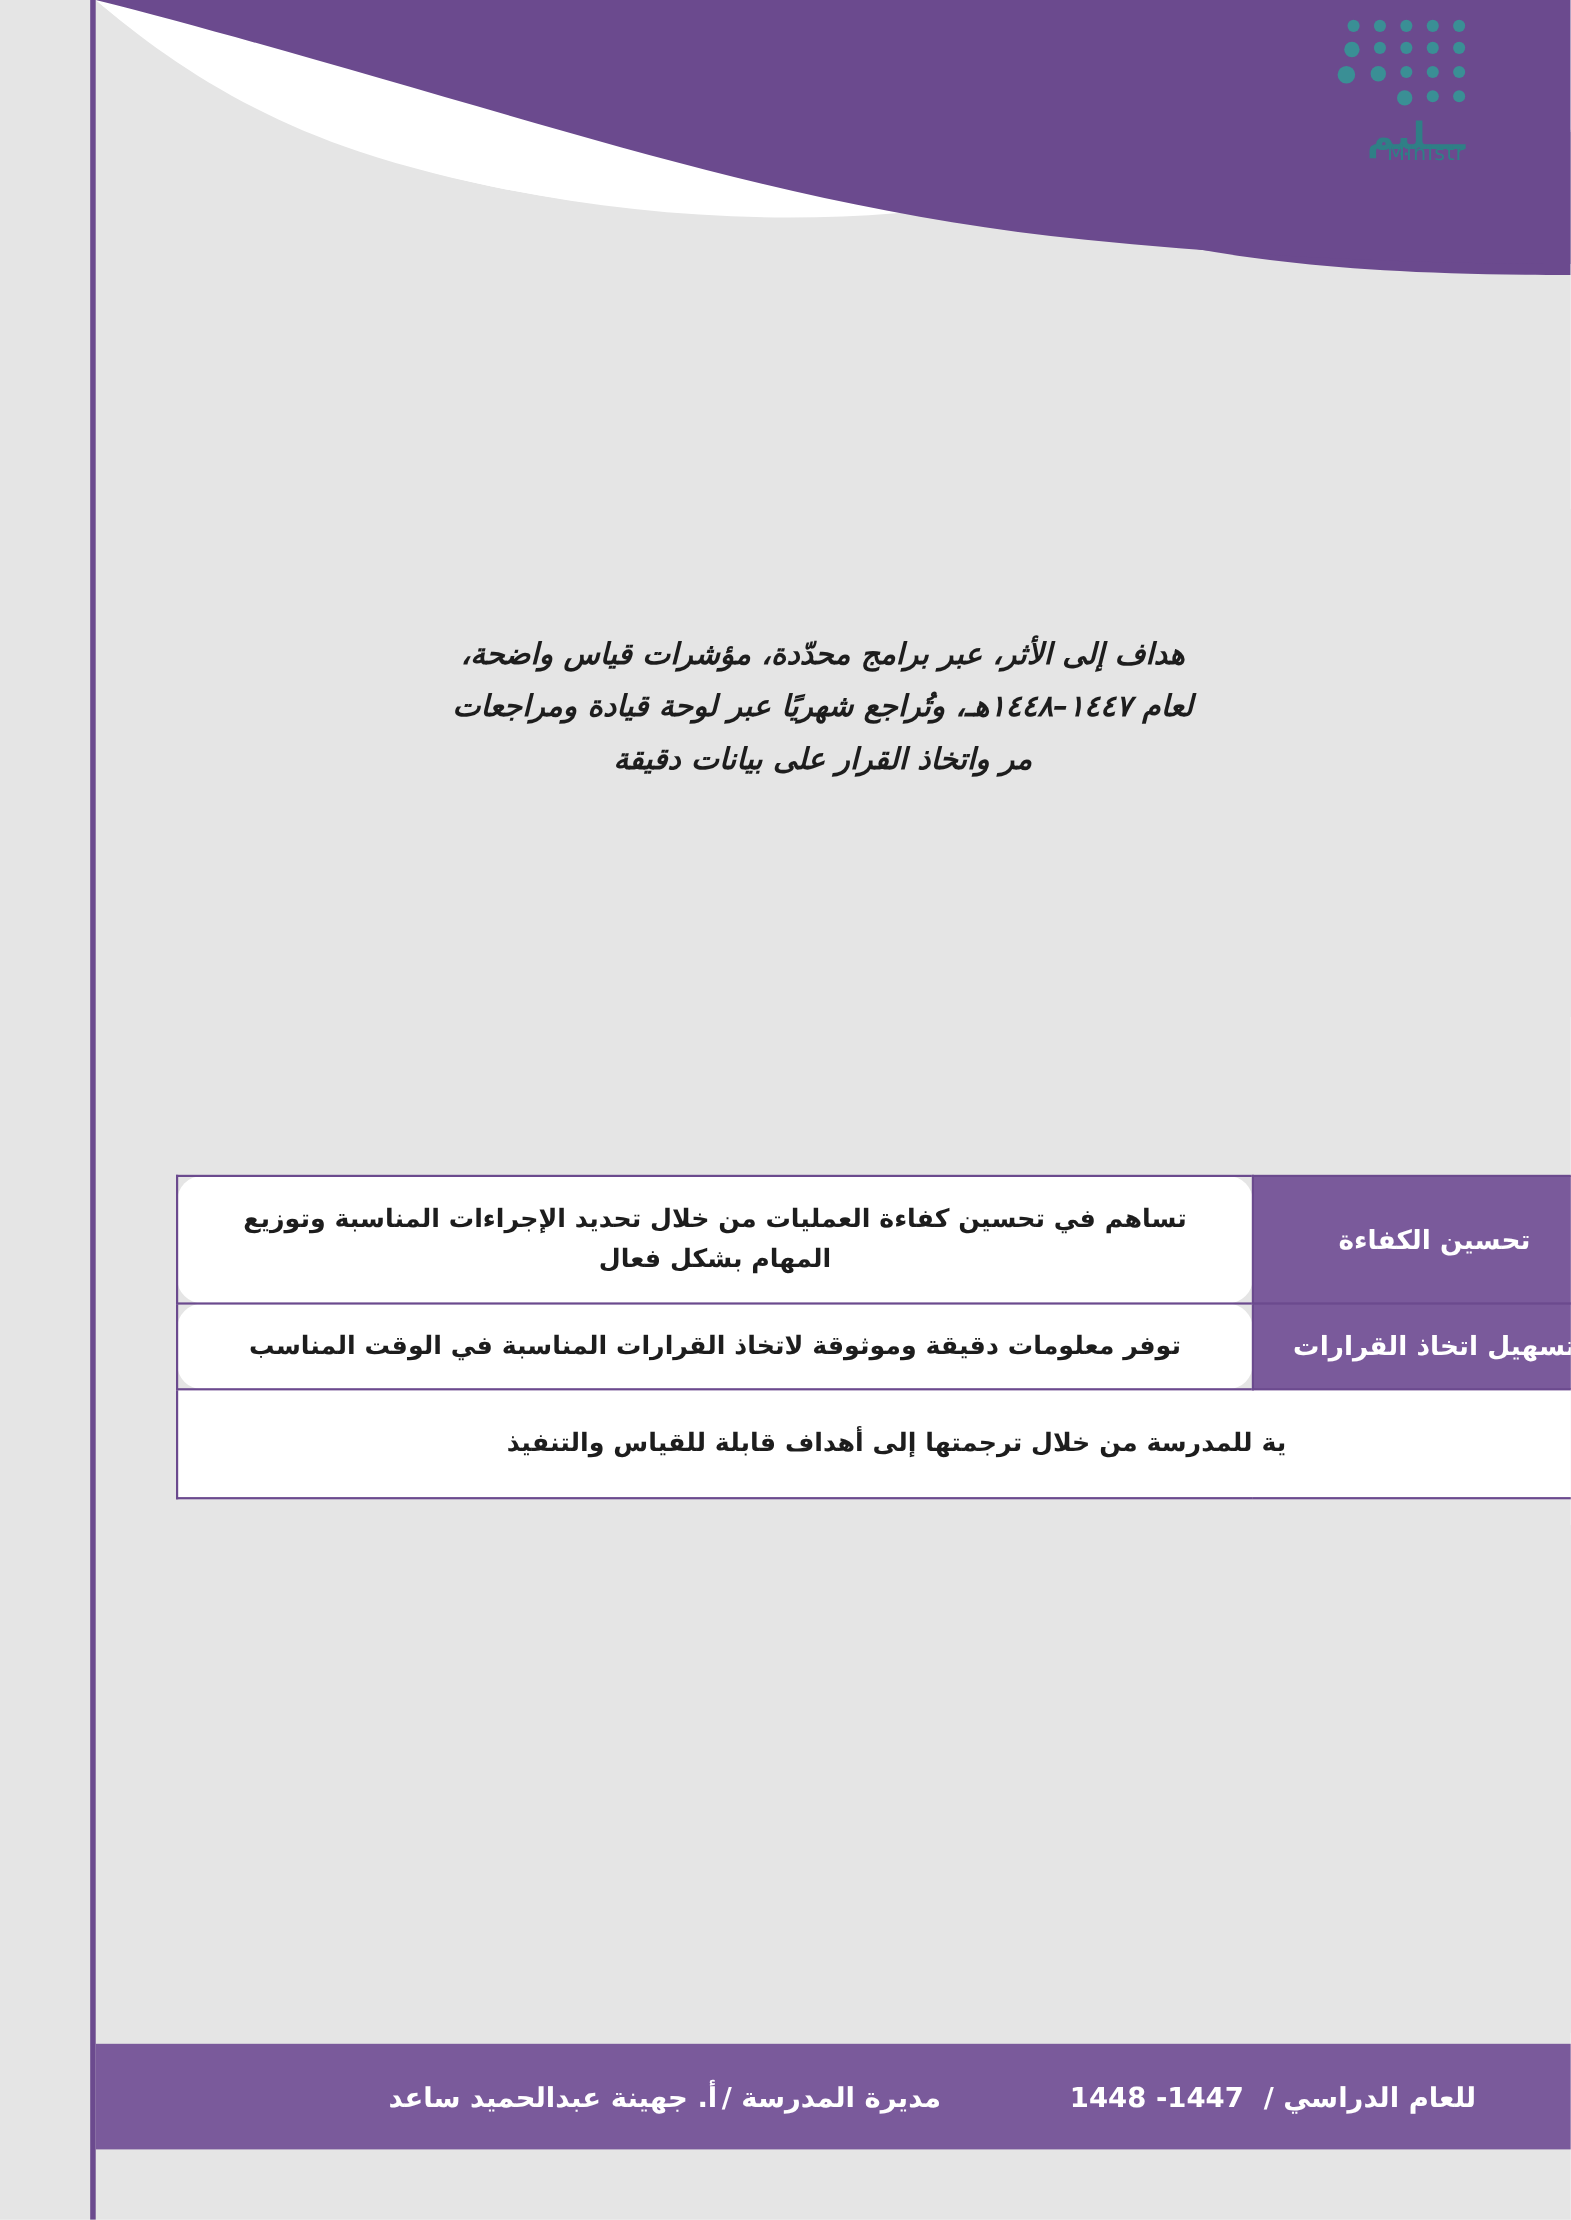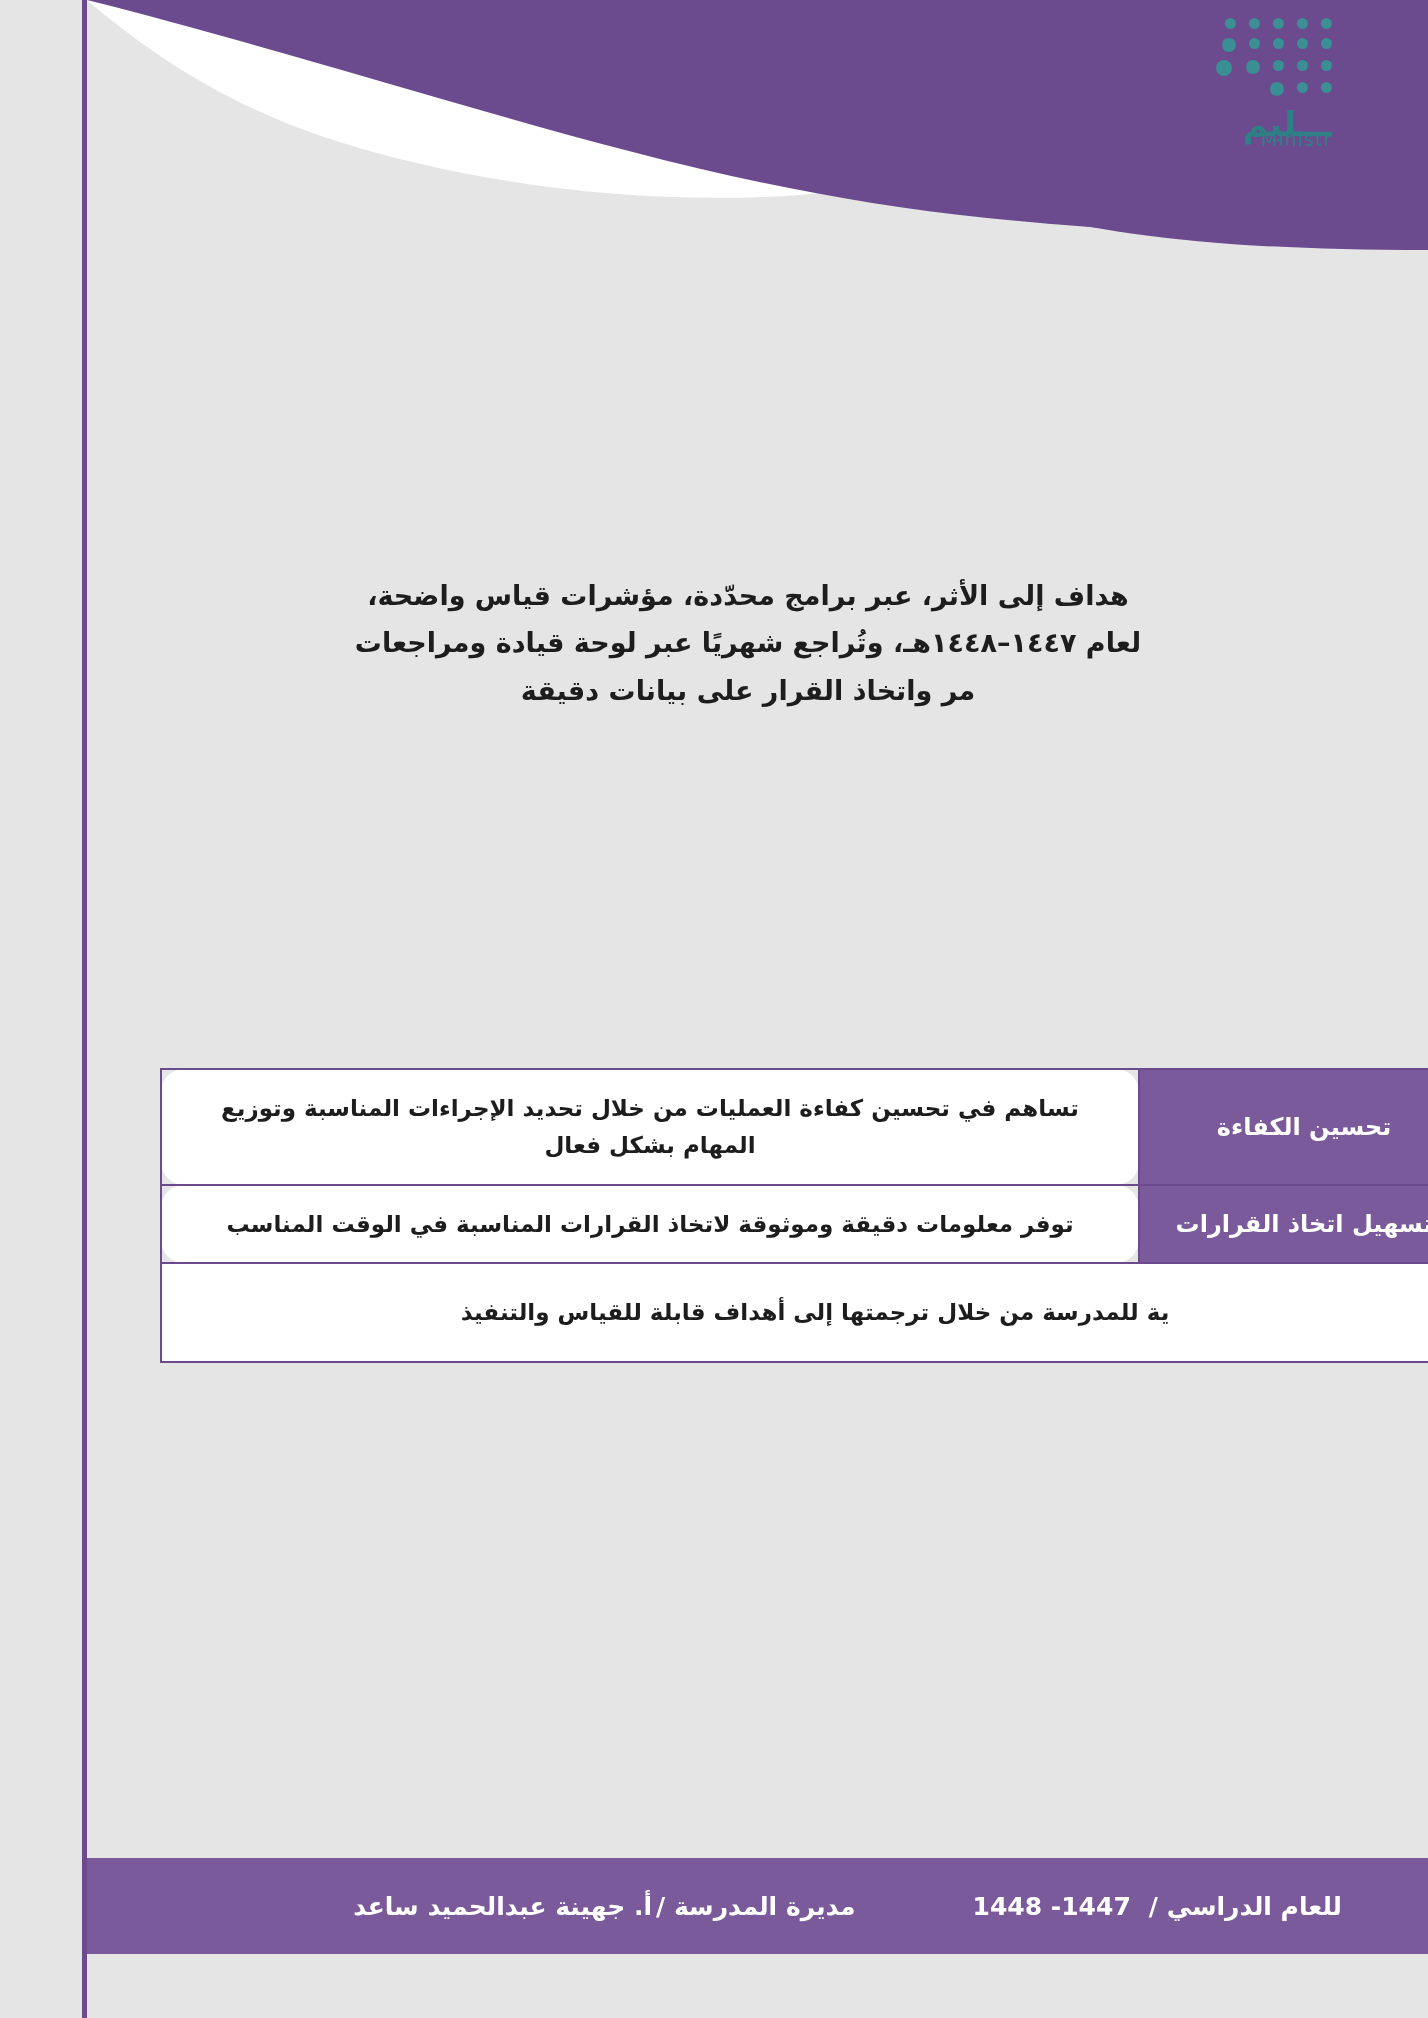--- a/index.html
+++ b/index.html
@@ -98,21 +98,21 @@
     width: 1390px;
     text-align: center;
     direction: rtl;
     font-size: 27px;
     font-weight: bold;
     line-height: 1.75;
     color: #1d1d1d;
     padding-left: 30px;
     box-sizing: border-box;
   }
-  .intro p { margin: 0; }
+  .intro p { margin: 0; font-style: italic; }
 
   
   .table {
     position: absolute;
     left: 160px;
     top: 1068px;
     width: 1310px;
     border-collapse: collapse;
     direction: rtl;
   }

